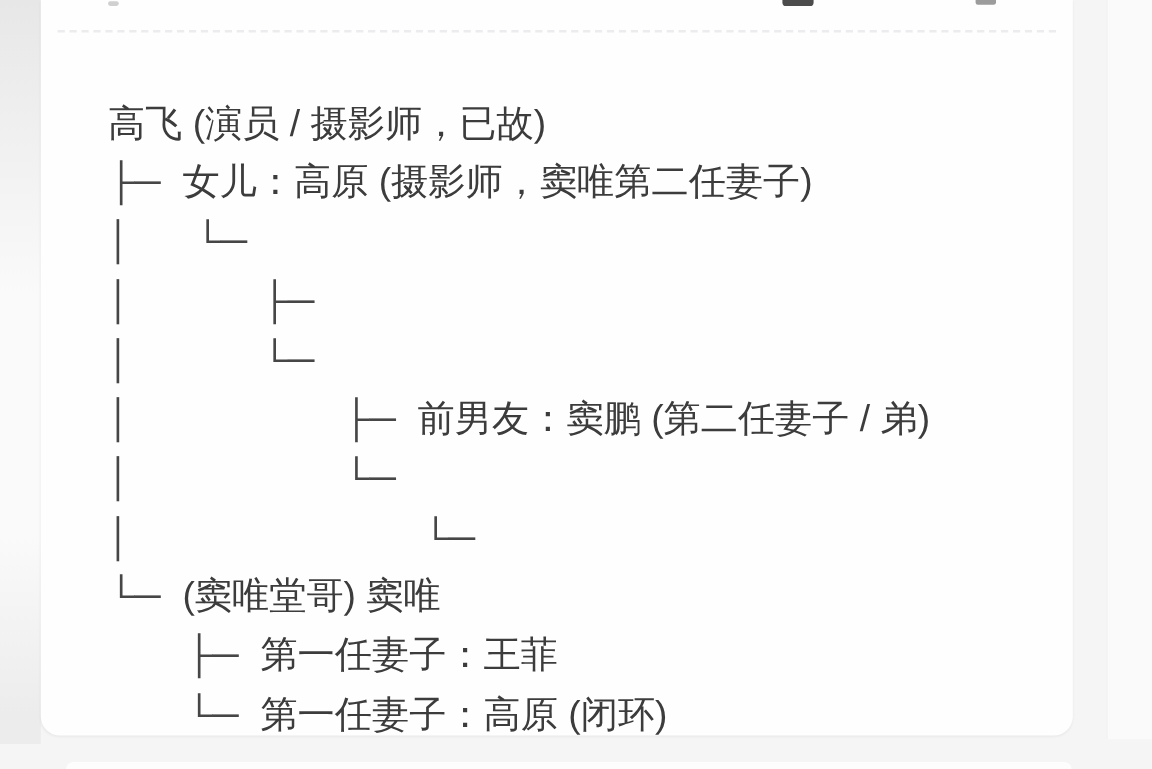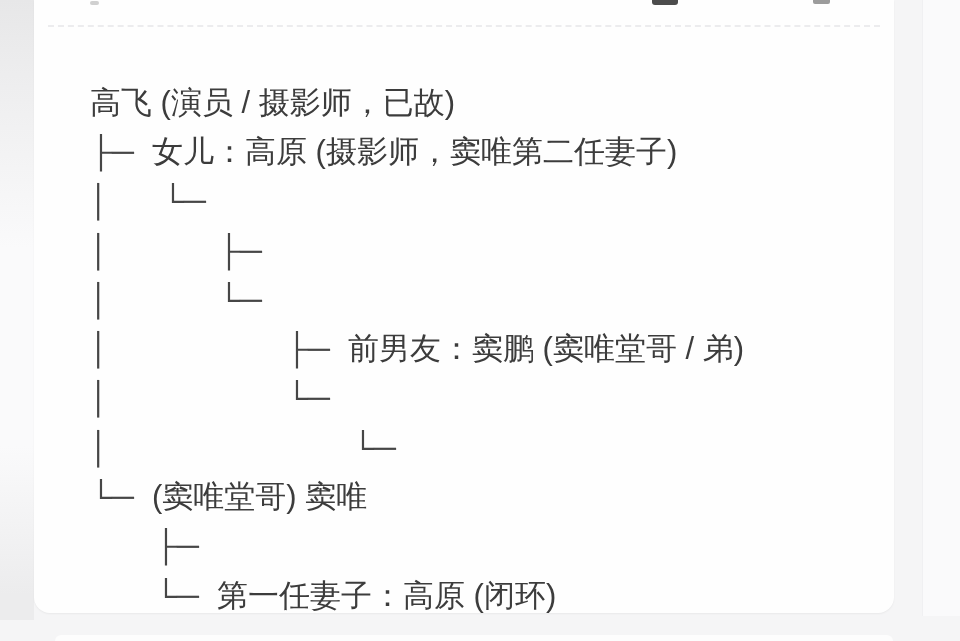--- a/index.html
+++ b/index.html
@@ -111,21 +111,21 @@
       <div class="tree-row">
         <span class="pipe">│</span>
         <span class="row-content" style="padding-left: 128px;">
           <span class="connector">└─</span>
         </span>
       </div>
       <div class="tree-row">
         <span class="pipe">│</span>
         <span class="row-content" style="padding-left: 196px;">
           <span class="connector">├─</span>
-          <span class="node-text">前男友：窦鹏 (窦唯堂哥 / 弟)</span>
+          <span class="node-text">前男友：窦鹏 (第二任妻子 / 弟)</span>
         </span>
       </div>
       <div class="tree-row">
         <span class="pipe">│</span>
         <span class="row-content" style="padding-left: 196px;">
           <span class="connector">└─</span>
         </span>
       </div>
       <div class="tree-row">
         <span class="pipe">│</span>
@@ -135,20 +135,21 @@
       </div>
       <div class="tree-row">
         <span class="row-content" style="padding-left: 0px;">
           <span class="connector">└─</span>
           <span class="node-text">(窦唯堂哥) 窦唯</span>
         </span>
       </div>
       <div class="tree-row">
         <span class="row-content" style="padding-left: 65px;">
           <span class="connector">├─</span>
+          <span class="node-text">第一任妻子：王菲</span>
         </span>
       </div>
       <div class="tree-row">
         <span class="row-content" style="padding-left: 65px;">
           <span class="connector">└─</span>
           <span class="node-text">第一任妻子：高原 (闭环)</span>
         </span>
       </div>
     </div>
 </div>

